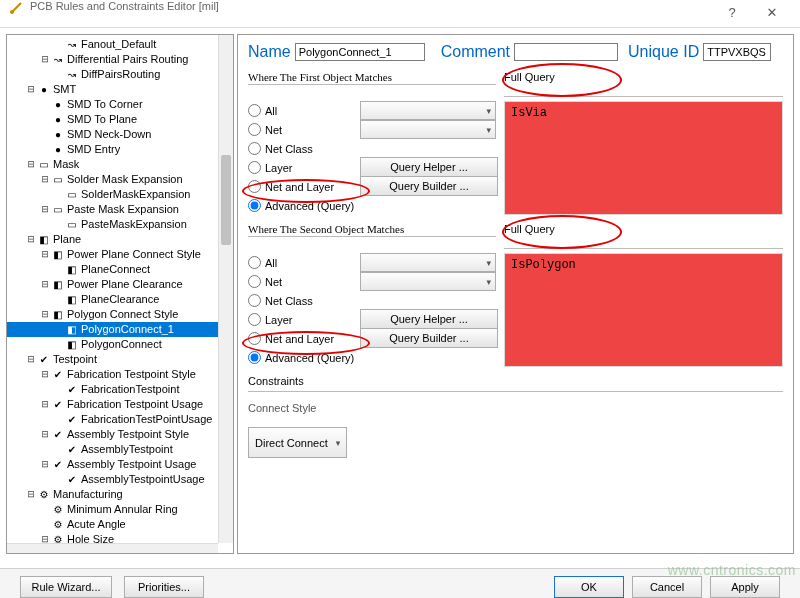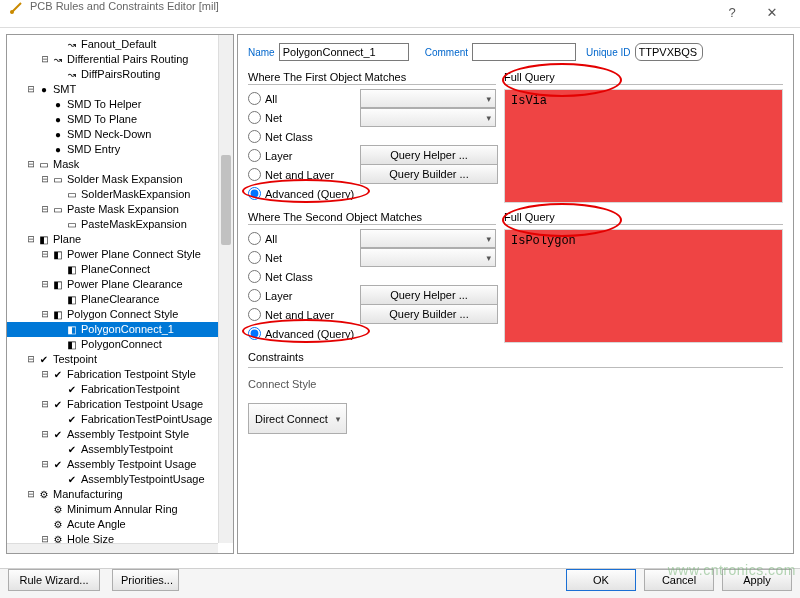--- a/index.html
+++ b/index.html
@@ -20,47 +20,47 @@
 .tree-item .tw.blank { color: transparent; }
 .tree-item .label {}
 .tree-item.sel { background: #0078d7; color: #fff; }
 .tree-item .ic { width: 14px; display: inline-flex; align-items: center; justify-content: center; margin-right: 2px; font-size: 10px; } .i1 { padding-left: 18px; } .i2 { padding-left: 32px; } .i3 { padding-left: 46px; }
 .vscroll-mock { position: absolute; right: 0; top: 0; bottom: 10px; width: 15px; background: #f0f0f0; border-left: 1px solid #ddd; }
 .vscroll-mock .thumb { position: absolute; left: 2px; right: 2px; top: 120px; height: 90px; background: #c1c1c1; border-radius: 2px; }
 .hscroll-mock { position: absolute; left: 0; right: 15px; bottom: 0; height: 10px; background: #f0f0f0; border-top: 1px solid #ddd; }
 
 .right-panel { flex: 1; border: 1px solid #999; background: #fff; padding: 8px 10px; overflow: hidden; }
 .row { display: flex; align-items: center; margin-bottom: 10px; }
-.row label.fld { color: #0066cc; font-size: 10px; margin-right: 4px; }
+.row label.fld { color: #0066cc; font-size: 16px; margin-right: 4px; }
 .txt { border: 1px solid #7a7a7a; height: 18px; padding: 1px 3px; font-size: 11px; font-family: inherit; }
 .txt-name { width: 130px; margin-right: 16px; }
 .txt-cmt { width: 104px; margin-right: 10px; }
-.txt-id { width: 68px; border-radius: 6px; }
+.txt-id { width: 68px; }
 .section { margin-bottom: 8px; position: relative; }
 .sec-head { display: flex; }
-.sec-title { font-size: 11px; margin-bottom: 4px; border-bottom: 1px solid #bbb; padding-bottom: 1px; flex: 0 0 248px; }
+.sec-title { font-size: 11px; margin-bottom: 16px; border-bottom: 1px solid #bbb; padding-bottom: 1px; flex: 0 0 248px; font-family: Liberation Serif, serif; }
 .fq-title { font-size: 11px; margin-bottom: 4px; border-bottom: 1px solid #bbb; padding-bottom: 1px; flex: 1; margin-left: 8px; position: relative; }
 .match-body { display: flex; }
 .radios { width: 112px; }
 .radio-row { display: flex; align-items: center; height: 19px; }
 .radio-row input { margin-right: 4px; }
 .combo-col { width: 136px; display: flex; flex-direction: column; }
 .combo { height: 19px; border: 1px solid #adadad; background: linear-gradient(#fdfdfd,#e9e9e9); margin-bottom: 0; display: flex; align-items: center; justify-content: flex-end; padding-right: 4px; color: #555; font-size: 9px; }
 .combo.gap { margin-bottom: 19px; }
 .btn { height: 20px; border: 1px solid #adadad; background: linear-gradient(#fdfdfd,#e4e4e4); font-size: 11px; padding: 0 8px; cursor: default; font-family: inherit; }
 .qbt { width: 138px; margin-top: -1px; }
 .query-col { flex: 1; margin-left: 8px; border: 1px solid #d8d8d8; padding: 4px 6px; font-family: "Courier New", monospace; font-size: 12px; position: relative; min-height: 100px; background: #ef4444; }
 .constraints-hd { border-bottom: 1px solid #bbb; padding-bottom: 4px; margin-bottom: 10px; }
 .cs-lbl { color: #555; margin-bottom: 13px; }
 .select-dc { display: inline-flex; align-items: center; border: 1px solid #adadad; background: linear-gradient(#fdfdfd,#e9e9e9); height: 31px; padding: 13px 6px; font-size: 11px; }
 .select-dc .arrow { margin-left: 8px; font-size: 9px; color: #555; }
 
 .red-ring { position: absolute; border: 2px solid #e40000; border-radius: 50%; pointer-events: none; }
 
-.bottombar { position: absolute; left: 0; right: 0; bottom: 0; height: 30px; border-top: 1px solid #d0d0d0; background: #f5f5f5; display: flex; align-items: flex-start; padding: 0 8px; }
+.bottombar { position: absolute; left: 0; right: 0; bottom: 0; height: 30px; border-top: 1px solid #d0d0d0; background: #f5f5f5; display: flex; align-items: flex-end; padding: 0 20px; }
 .bottombar .btn { height: 22px; }
 .spacer { flex: 1; }
 .ok { border: 1px solid #1a6fd4; width: 70px; }
 .watermark { position: absolute; right: 4px; bottom: 20px; color: rgba(120,180,120,.55); font-size: 14px; font-family: Arial; letter-spacing: .5px; pointer-events: none; }
 </style>
 </head>
 <body>
 
 <div class="titlebar">
   <span class="icon">
@@ -96,21 +96,21 @@
             <span class="label">DiffPairsRouting</span>
           </div>
           <div class="tree-item i1">
             <span class="tw">⊟</span>
             <span class="ic">●</span>
             <span class="label">SMT</span>
           </div>
           <div class="tree-item i2">
             <span class="tw blank">·</span>
             <span class="ic">●</span>
-            <span class="label">SMD To Helper</span>
+            <span class="label">SMD To Corner</span>
           </div>
           <div class="tree-item i2">
             <span class="tw blank">·</span>
             <span class="ic">●</span>
             <span class="label">SMD To Plane</span>
           </div>
           <div class="tree-item i2">
             <span class="tw blank">·</span>
             <span class="ic">●</span>
             <span class="label">SMD Neck-Down</span>
@@ -368,21 +368,21 @@
         <span>Direct Connect</span>
         <span class="arrow">▾</span>
       </div>
     </div>
   </div>
 </div>
 
 <div class="bottombar">
   <button class="btn" style="width:92px">Rule Wizard...</button>
   <span style="width:12px"></span>
-  <button class="btn" style="width:67px">Priorities...</button>
+  <button class="btn" style="width:80px">Priorities...</button>
   <span style="width:12px"></span>
   <div class="spacer"></div>
   <button class="btn ok">OK</button>
   <span style="width:8px"></span>
   <button class="btn" style="width:70px">Cancel</button>
   <span style="width:8px"></span>
   <button class="btn" style="width:70px">Apply</button>
 </div>
 
 <div class="watermark">www.cntronics.com</div>

